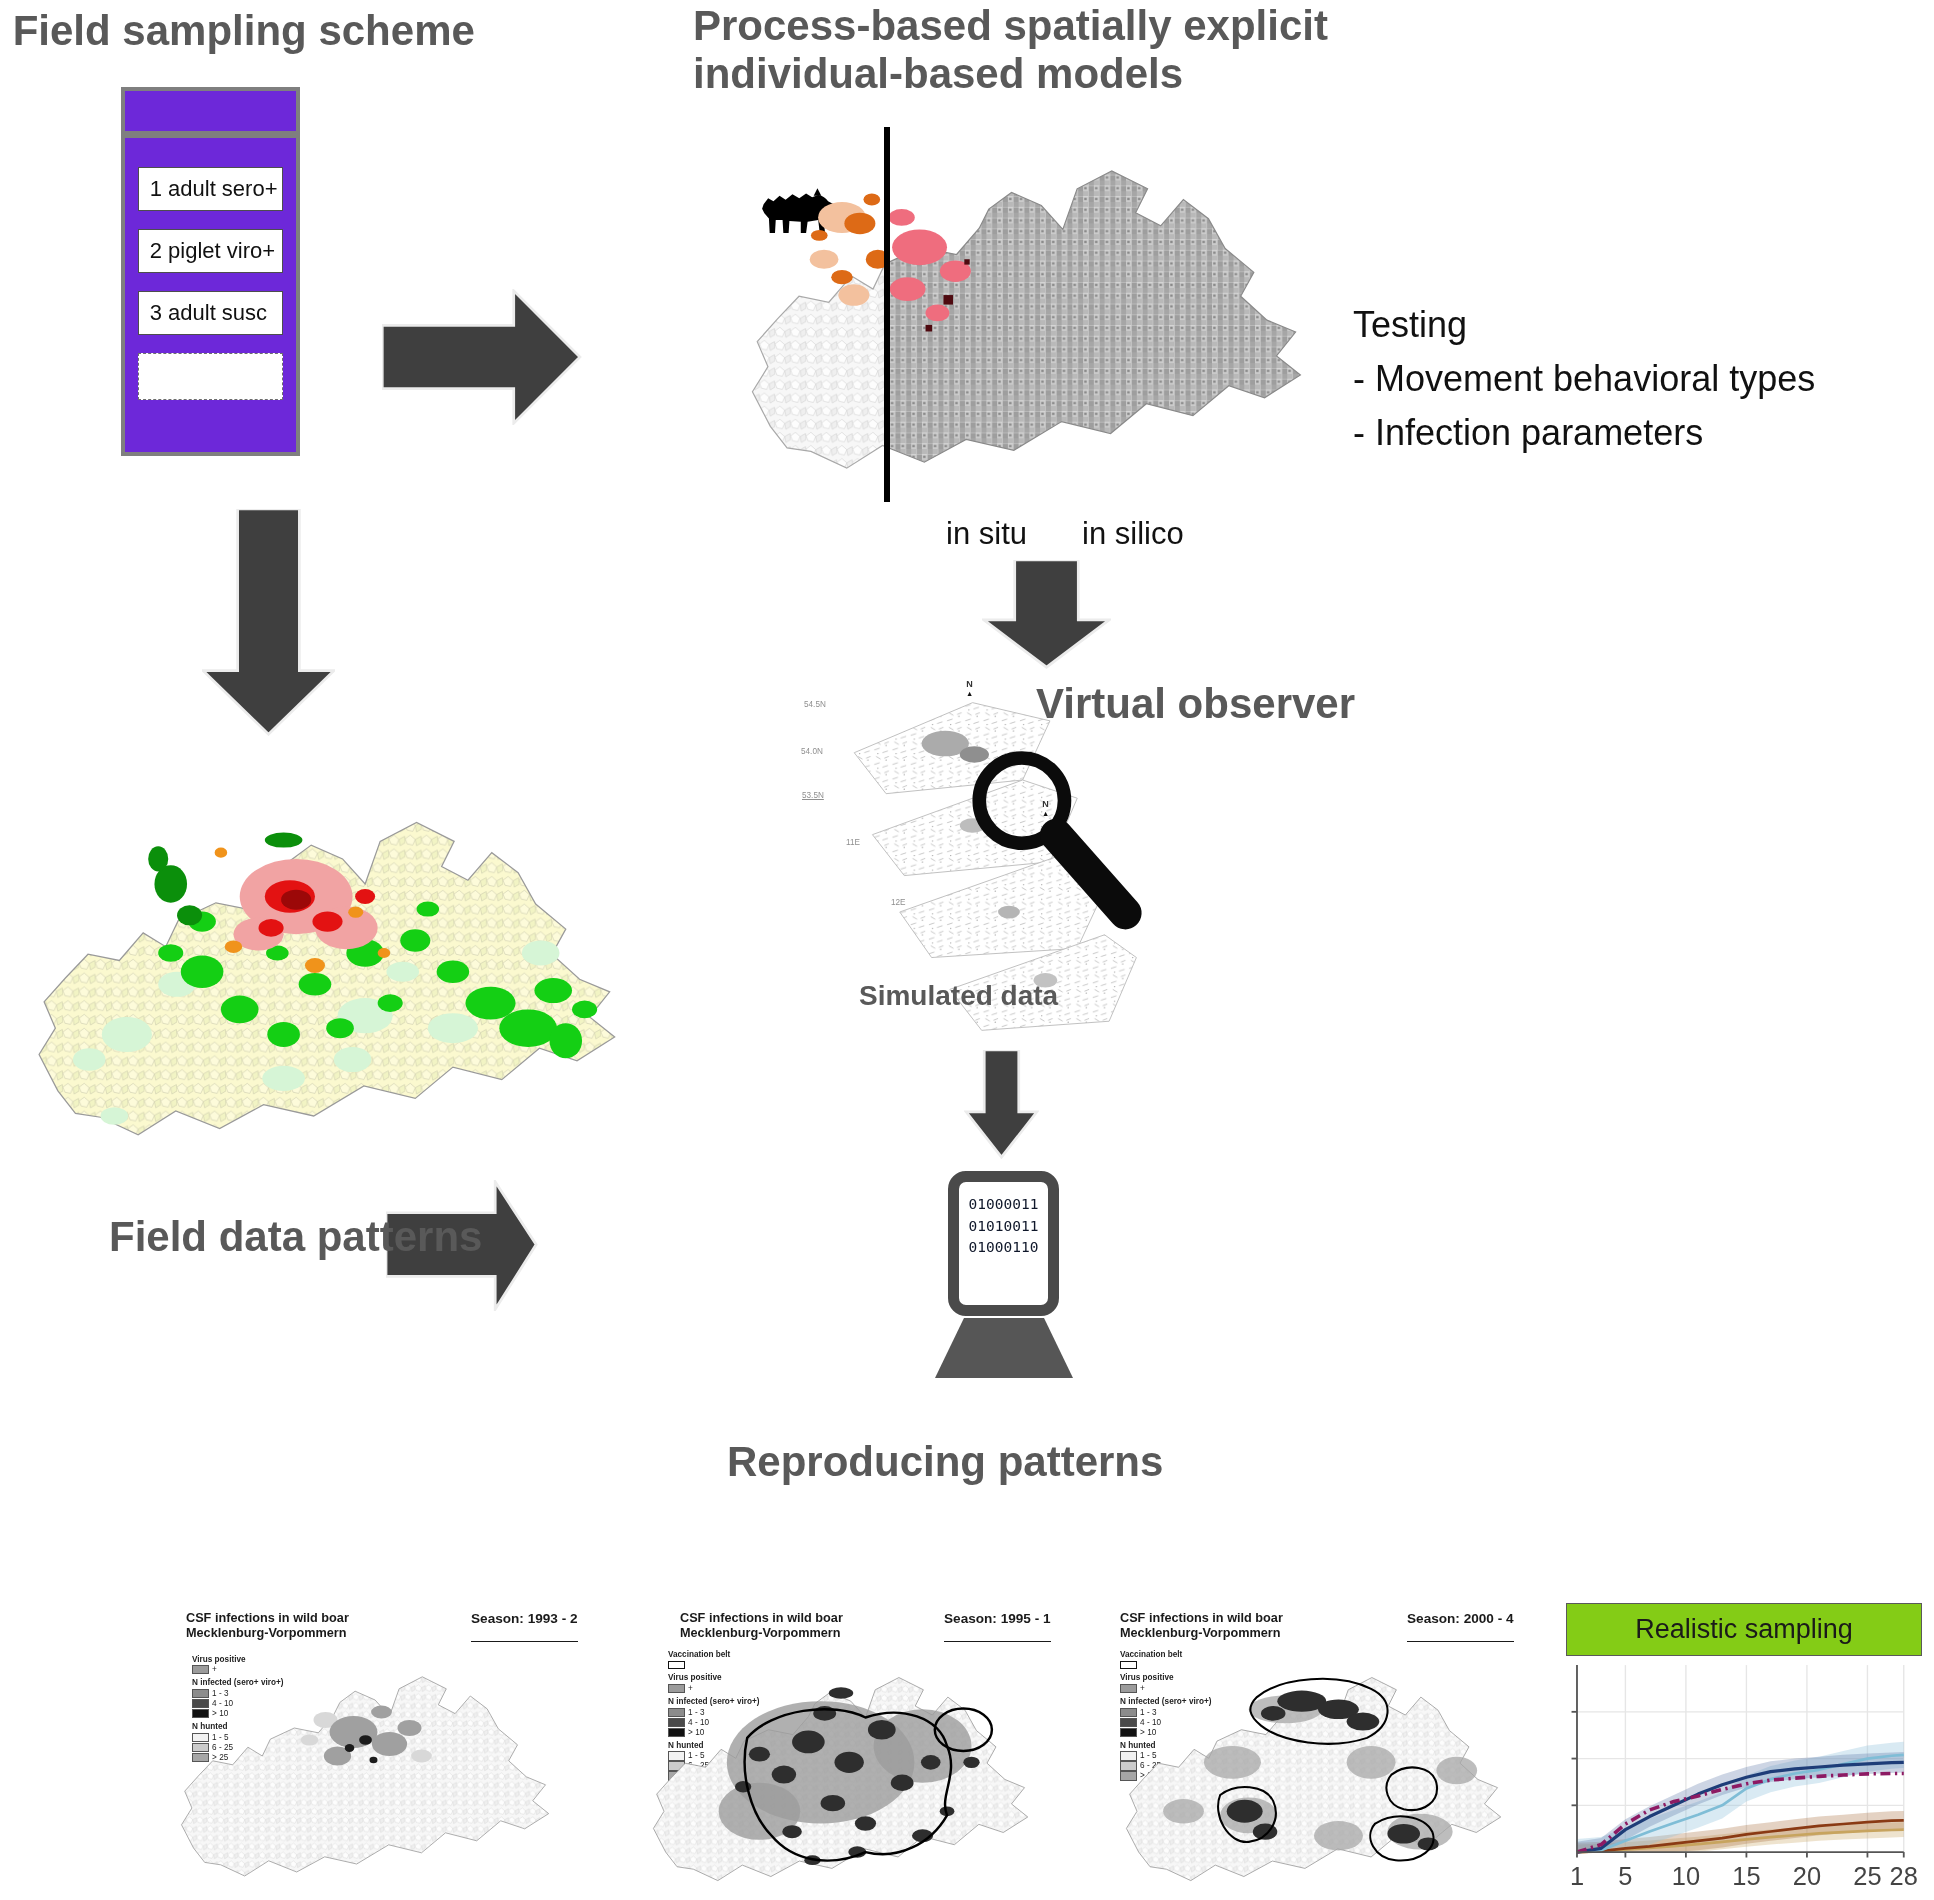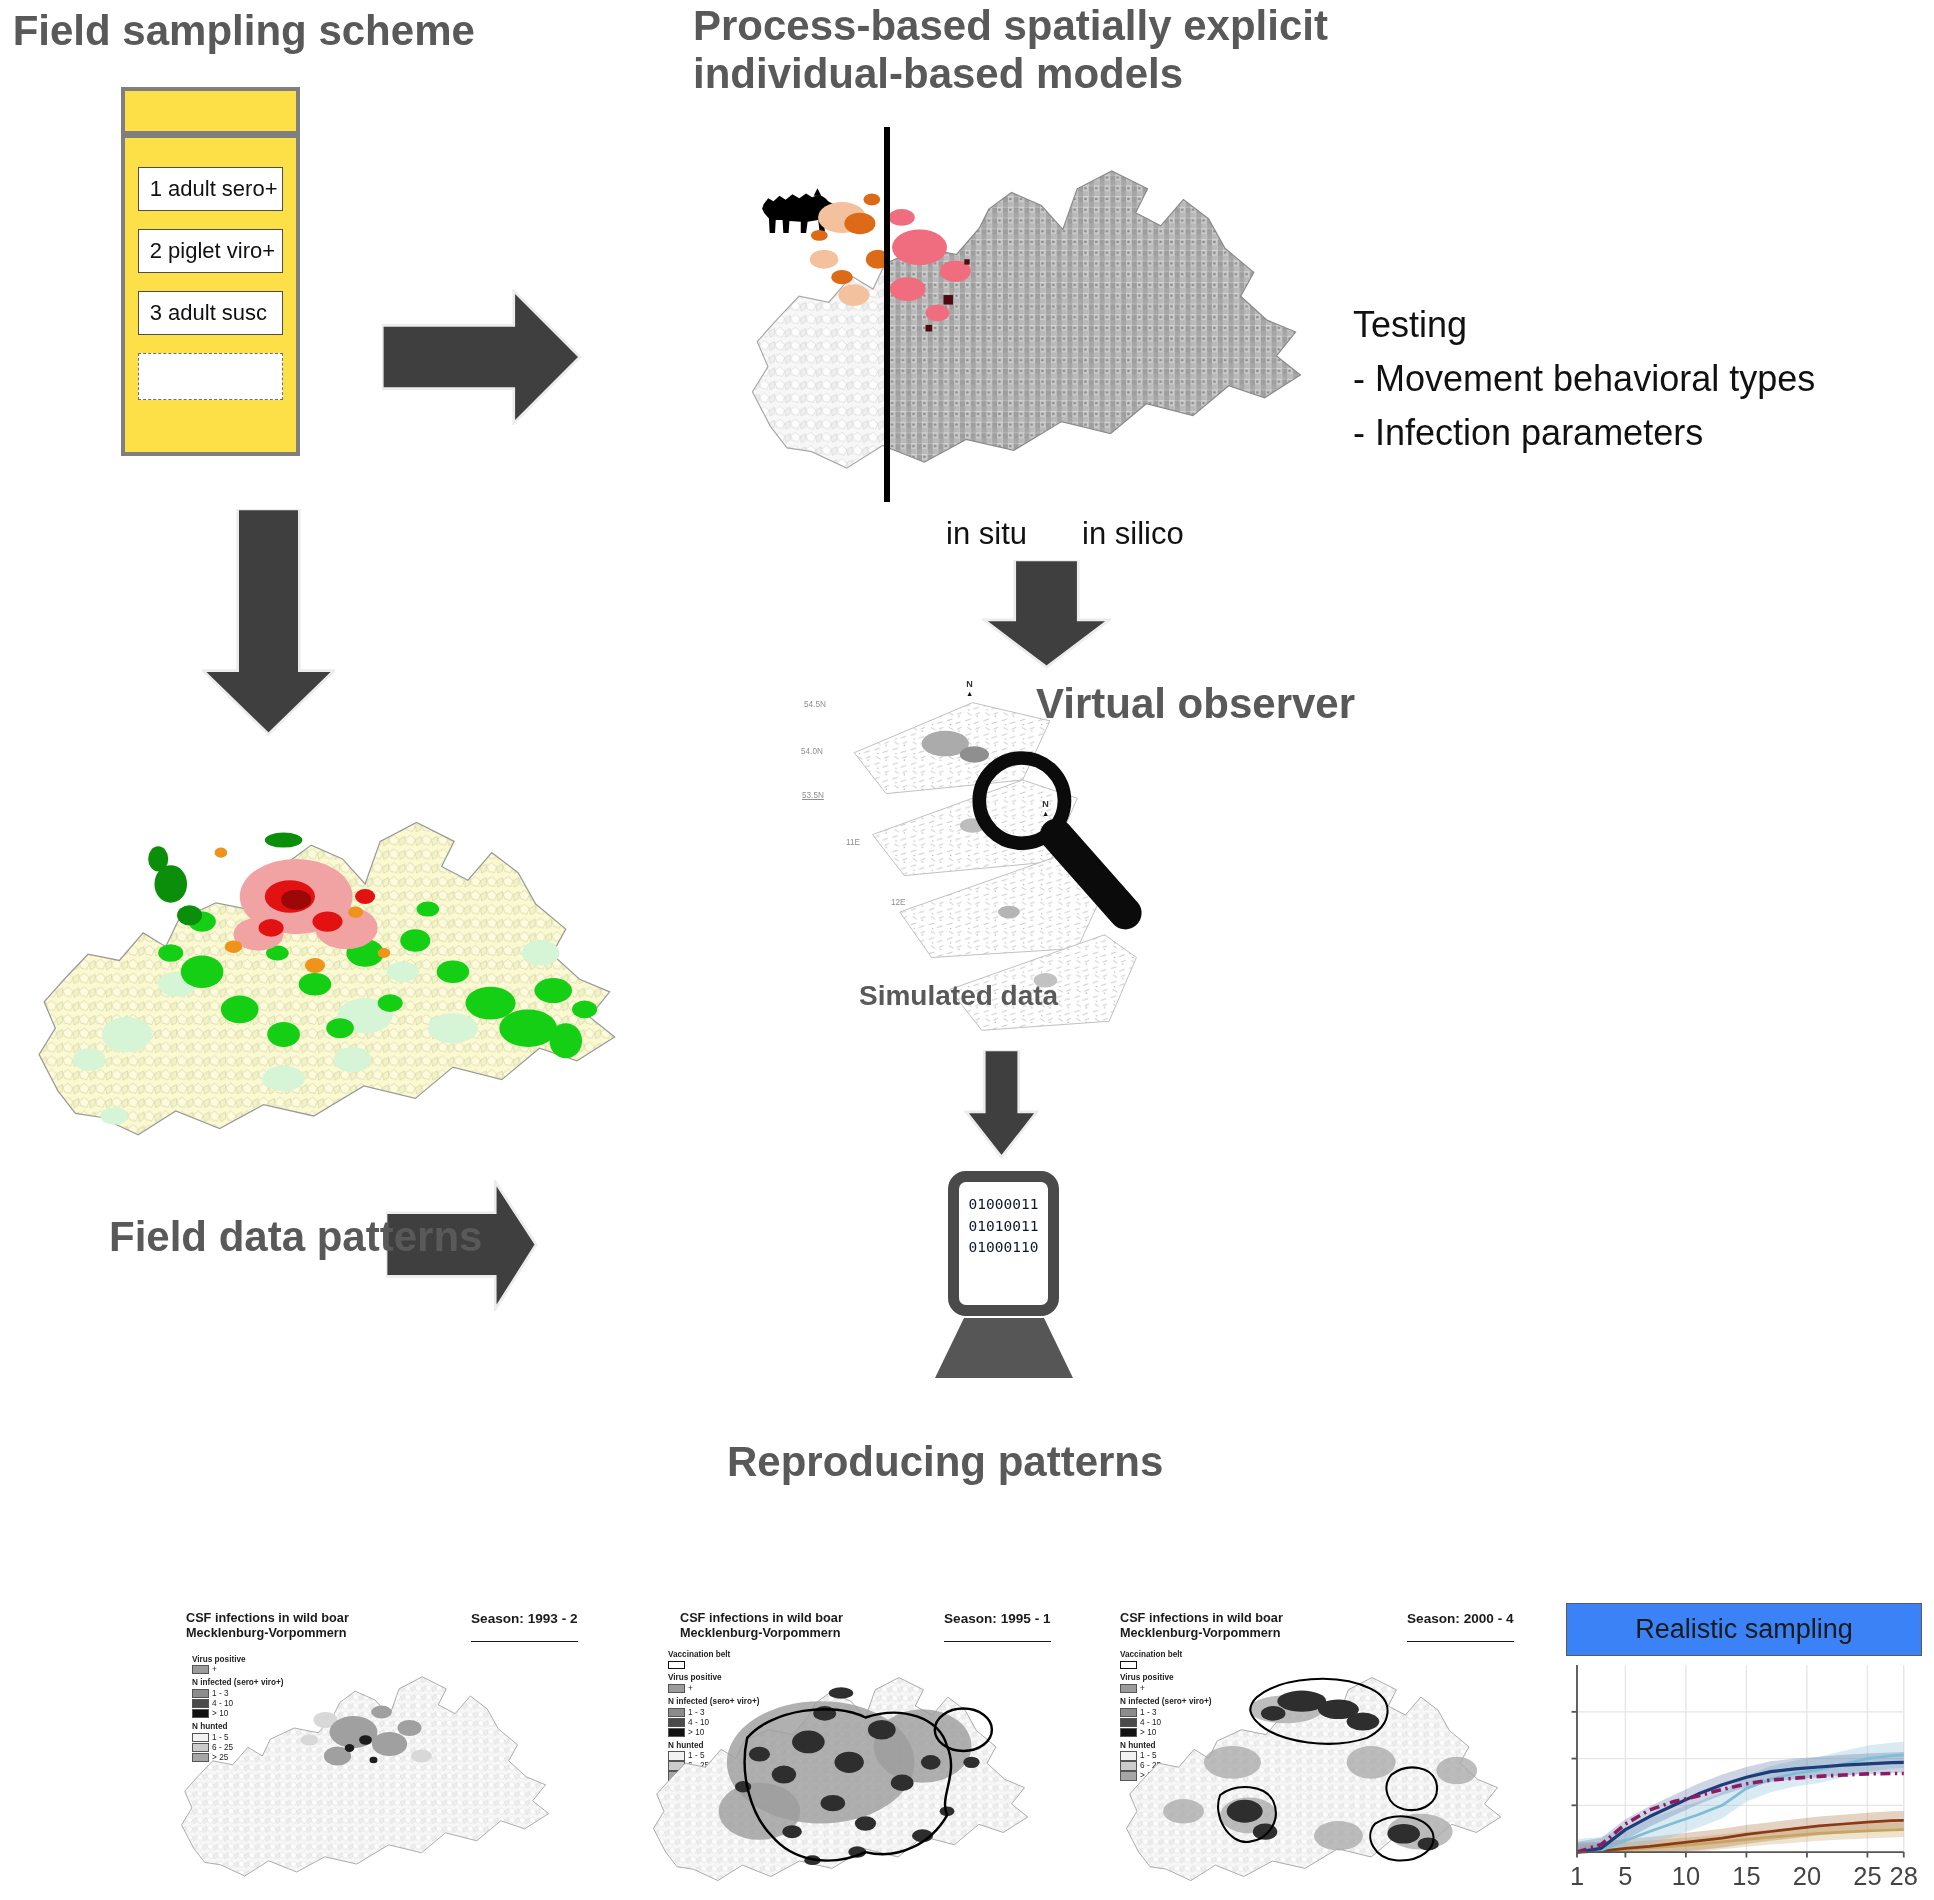--- a/index.html
+++ b/index.html
@@ -2,21 +2,21 @@
 <html style="font-size:14.5px"><head>
 <meta charset="utf-8">
 <style>
   html,body{margin:0;padding:0;background:#fff;}
   #canvas{position:relative;width:1935px;height:1900px;background:#fff;overflow:hidden;
           font-family:"Liberation Sans",sans-serif;color:#111;}
   .abs{position:absolute;}
   .gtitle{font-weight:bold;color:#595959;letter-spacing:0;}
   .blk{color:#111;}
   
-  .samplebox{border:4.5px solid #7f7f7f;background:#fde047;box-sizing:border-box;}
+  .samplebox{border:4.5px solid #7f7f7f;background:#6d28d9;box-sizing:border-box;}
   .samplebox .head{height:40px;border-bottom:7.3px solid #7f7f7f;}
   .samplebox .items{padding:29px 12.7px 0 12.7px;}
   .sitem{border:1.8px solid #4d4d4d;height:42px;line-height:42px;padding-left:11px;
          font-size:22px;color:#111;margin-bottom:18px;background:#fff;}
   .sitem.dashed{border:1.8px dashed #6e6e6e;height:45px;}
   
   .monitor{border:11.8px solid #4a4a4a;border-radius:18px;background:#fff;box-sizing:border-box;}
   .binline{font-family:"DejaVu Sans Mono",monospace;font-size:14.5px;line-height:1.5;
            color:#0f172a;text-align:center;}
   .keyboard{background:#565656;clip-path:polygon(21% 0,79% 0,100% 100%,0 100%);}
@@ -29,21 +29,21 @@
   .legrow{display:flex;align-items:center;gap:3.6px;height:10px;}
   .sw{display:inline-block;width:14.5px;height:7.3px;border:0.9px solid #555;}
   .sw-belt{background:#fff;border:1.8px solid #111;height:6.4px;}
   .sw-vp{background:#9b9b9b;}
   .sw-i1{background:#8c8c8c;}.sw-i2{background:#4a4a4a;}.sw-i3{background:#111;}
   .sw-h1{background:#f2f2f2;}.sw-h2{background:#cbcbcb;}.sw-h3{background:#a6a6a6;}
   .geo{font-size:8.2px;color:#8f8f8f;}
   .north{font-size:9px;color:#333;font-weight:bold;text-align:center;line-height:1;}
   .north .flag{font-size:7.3px;color:#111;}
   
-  .chart-head{background:#3b82f6;border:1.8px solid #5a5a5a;box-sizing:border-box;
+  .chart-head{background:#84cc16;border:1.8px solid #5a5a5a;box-sizing:border-box;
               text-align:center;font-size:27px;color:#1a1a1a;line-height:51px;}
   .divider{background:#000;}
 </style>
 </head>
 <body>
 
 <svg width="0" height="0" style="position:absolute">
   <defs>
     <path id="mv" d="M70,520 L40,462 L66,420 L48,378 L82,340 L118,302 L168,312 L206,268
       L242,290 L262,248 L322,220 L382,232 L420,188 L436,156 L474,128 L524,150 L560,190

